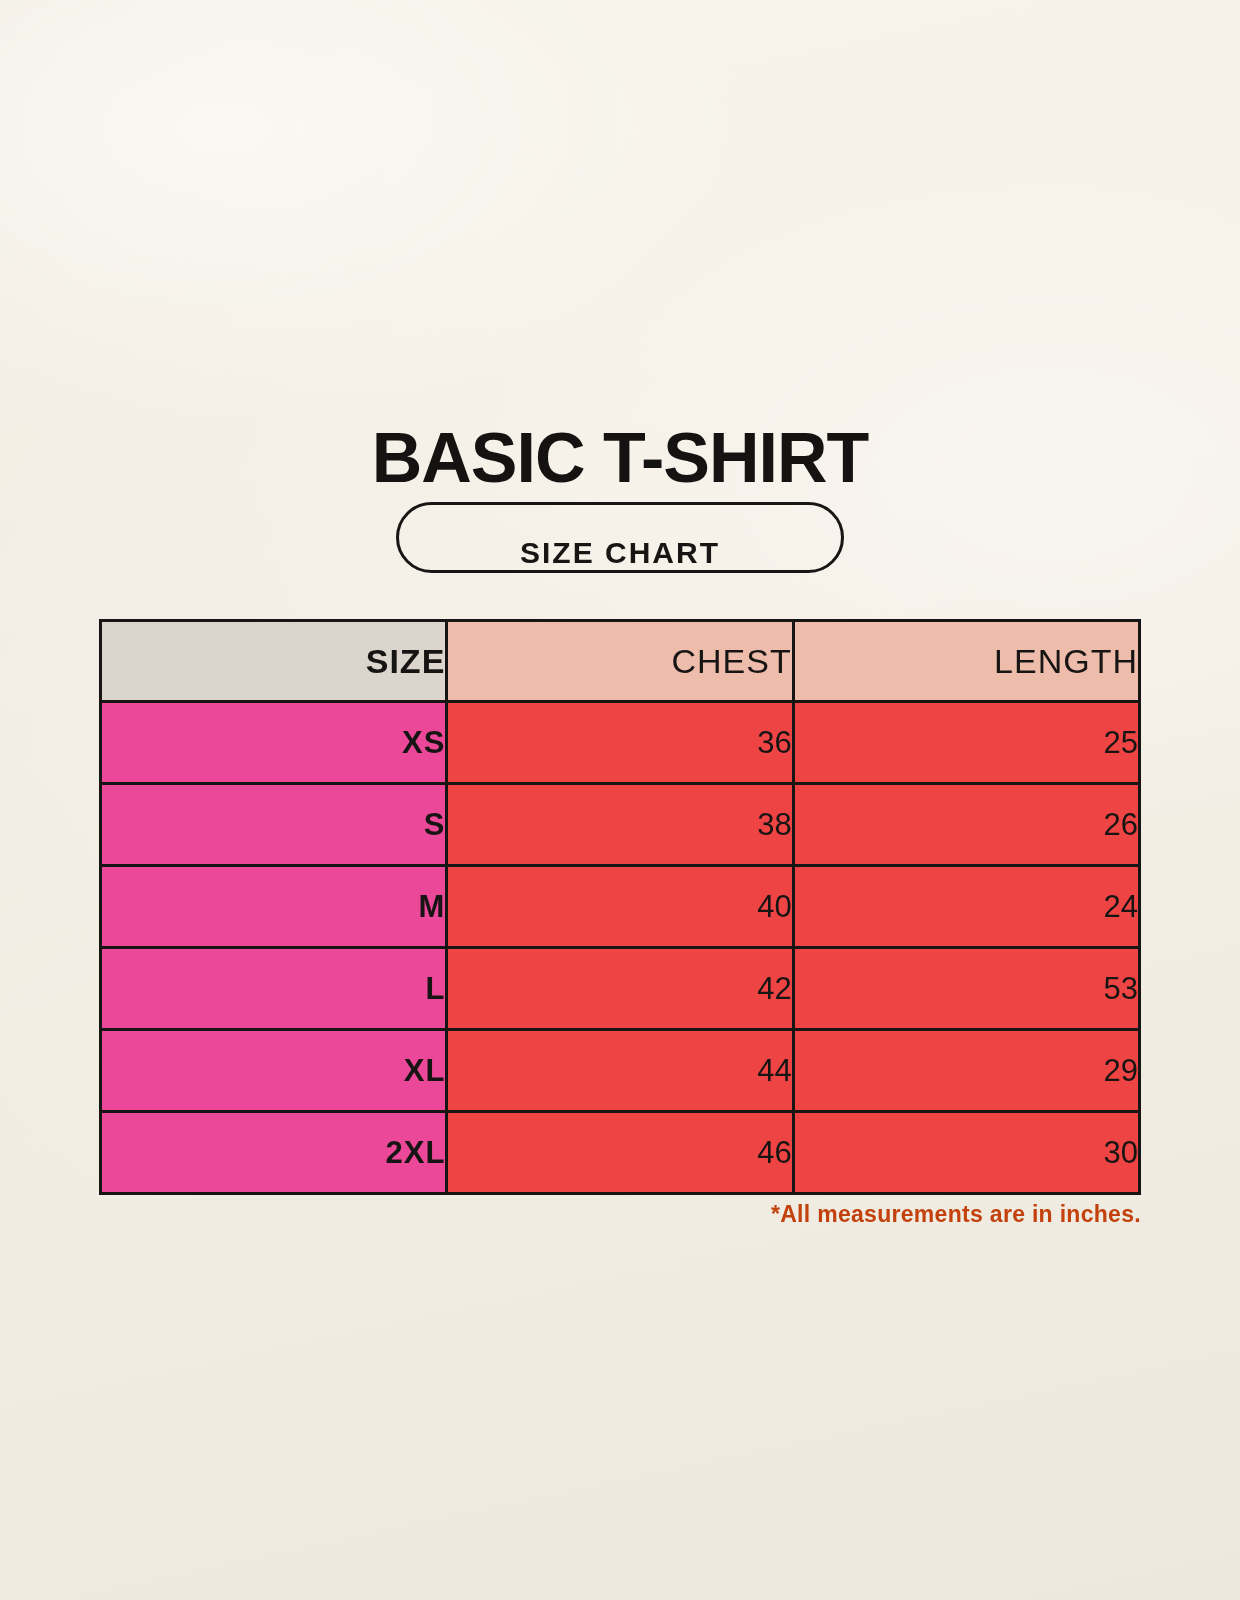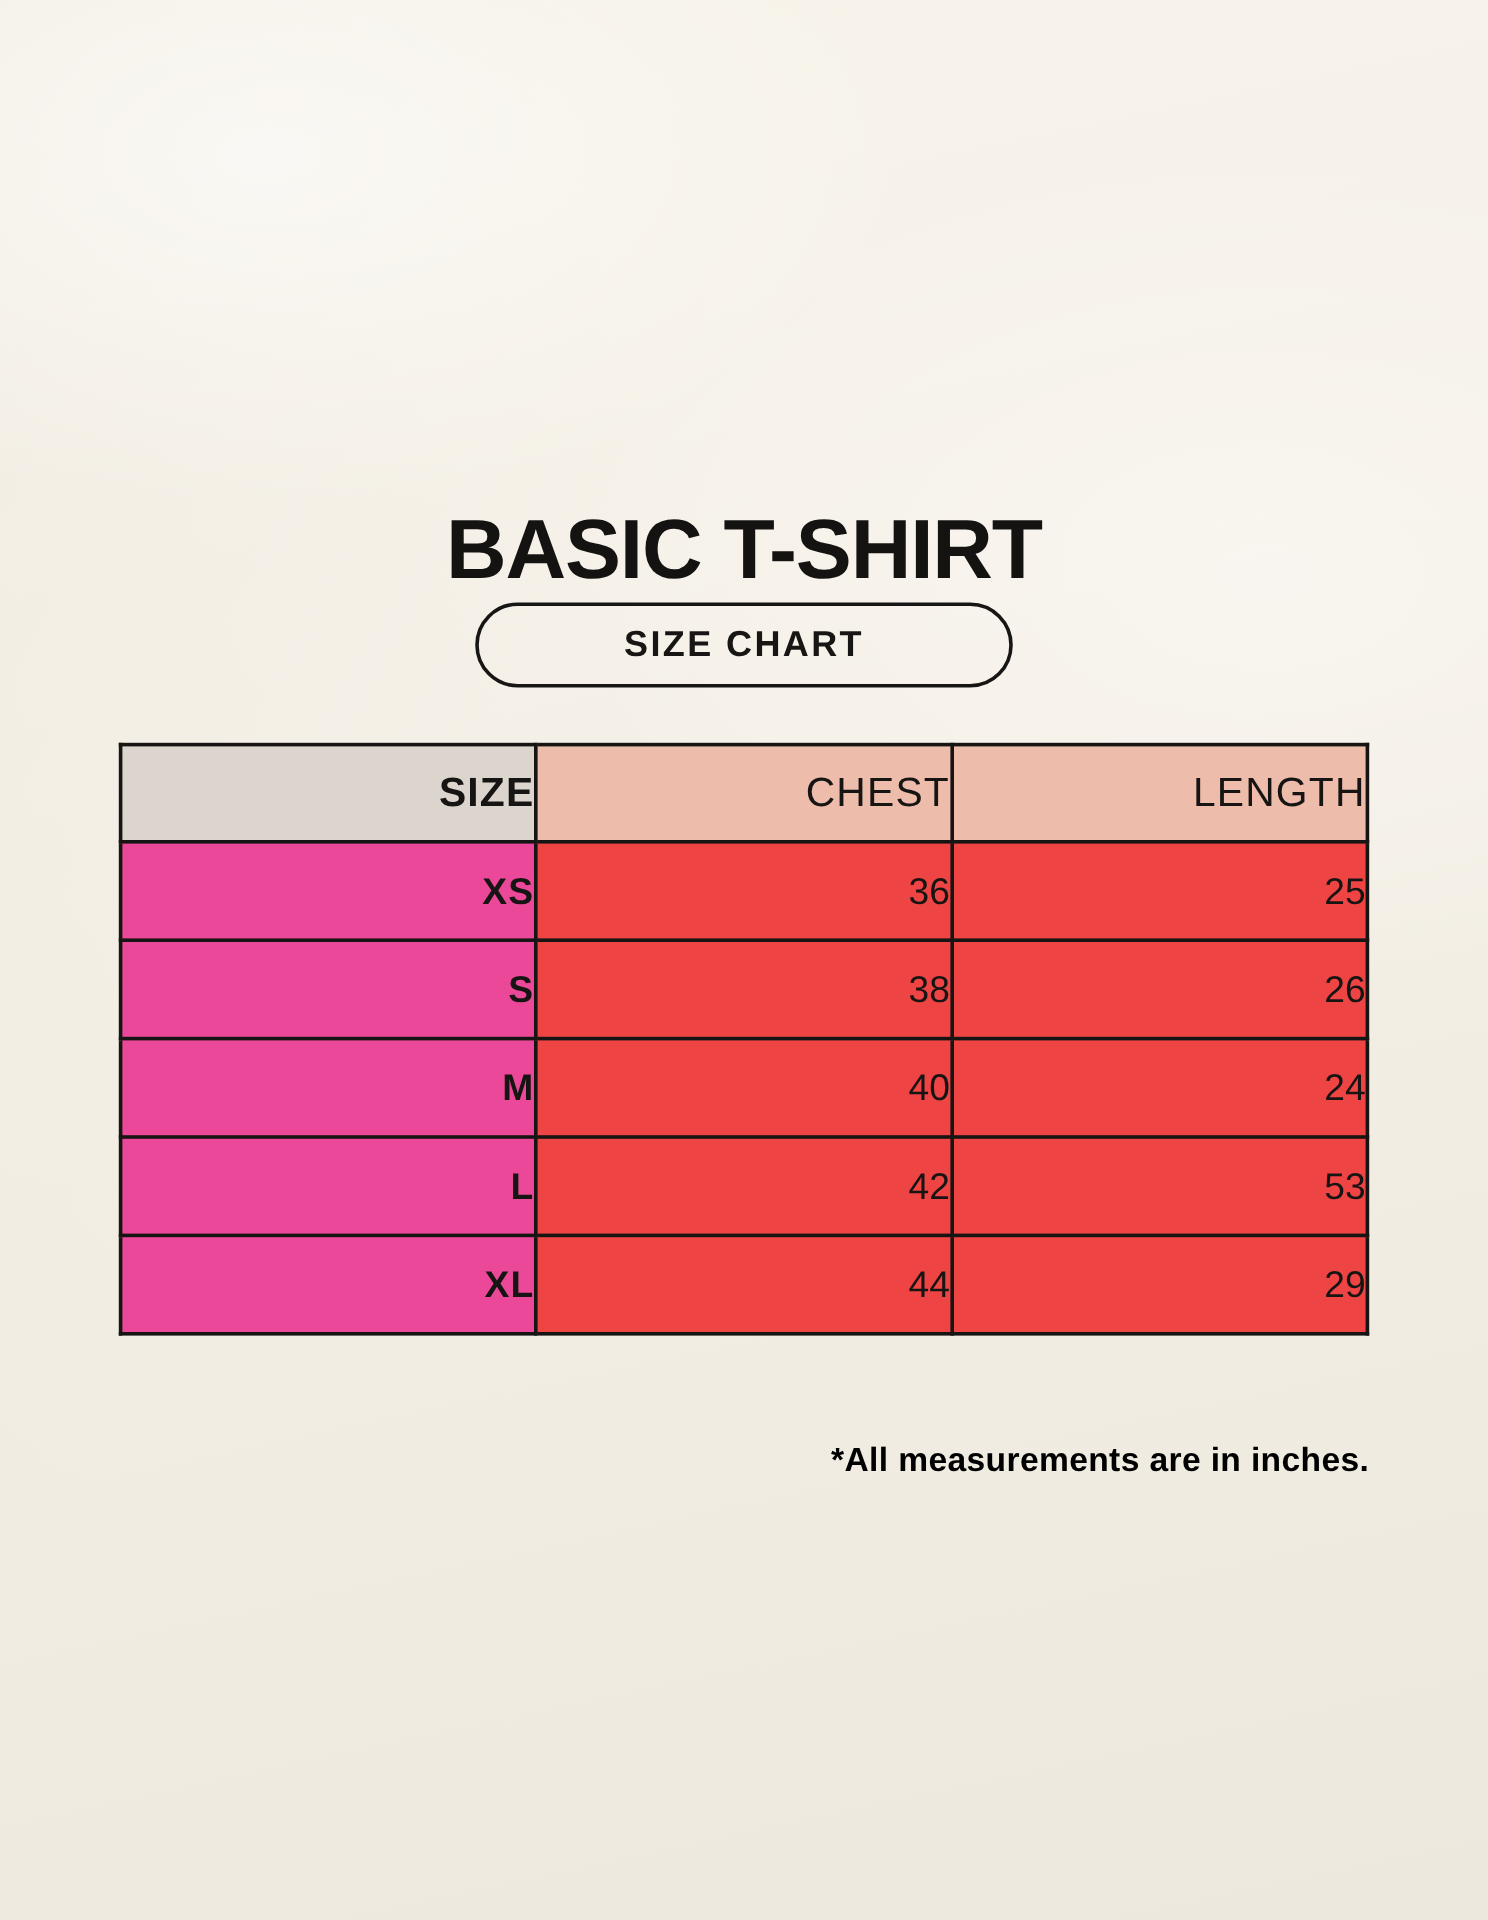--- a/index.html
+++ b/index.html
@@ -37,21 +37,21 @@
     top: 502px;
     left: 50%;
     transform: translateX(-50%);
     width: 448px;
     height: 71px;
     box-sizing: border-box;
     border: 3px solid #171614;
     border-radius: 38px;
     background: transparent;
     display: flex;
-    align-items: center;
+    align-items: flex-end;
     justify-content: center;
     font-family: "Liberation Sans", sans-serif;
     font-size: 30px;
     font-weight: 700;
     letter-spacing: 2px;
     color: #171614;
     cursor: pointer;
   }
 
   table.size-chart {
@@ -93,24 +93,24 @@
   td.value-cell {
     background: #ef4444;
     font-size: 31px;
     font-weight: 400;
   }
 
   .footnote {
     position: absolute;
     top: 1201px;
     right: 99px;
-    font-size: 28px;
+    font-size: 23px;
     font-weight: 600;
     letter-spacing: 0.3px;
-    color: #000000;
+    color: #c2410c;
   }
 </style>
 </head>
 <body>
 
 <h1 class="title">BASIC T-SHIRT</h1>
 
 <div class="pill">
   <span>SIZE CHART</span>
 </div>
@@ -142,16 +142,21 @@
     <tr>
       <td class="size-cell">L</td>
       <td class="value-cell">42</td>
       <td class="value-cell">53</td>
     </tr>
     <tr>
       <td class="size-cell">XL</td>
       <td class="value-cell">44</td>
       <td class="value-cell">29</td>
     </tr>
+    <tr>
+      <td class="size-cell">2XL</td>
+      <td class="value-cell">46</td>
+      <td class="value-cell">30</td>
+    </tr>
   </tbody>
 </table>
 
 <div class="footnote">*All measurements are in inches.</div>
 
 </body></html>

